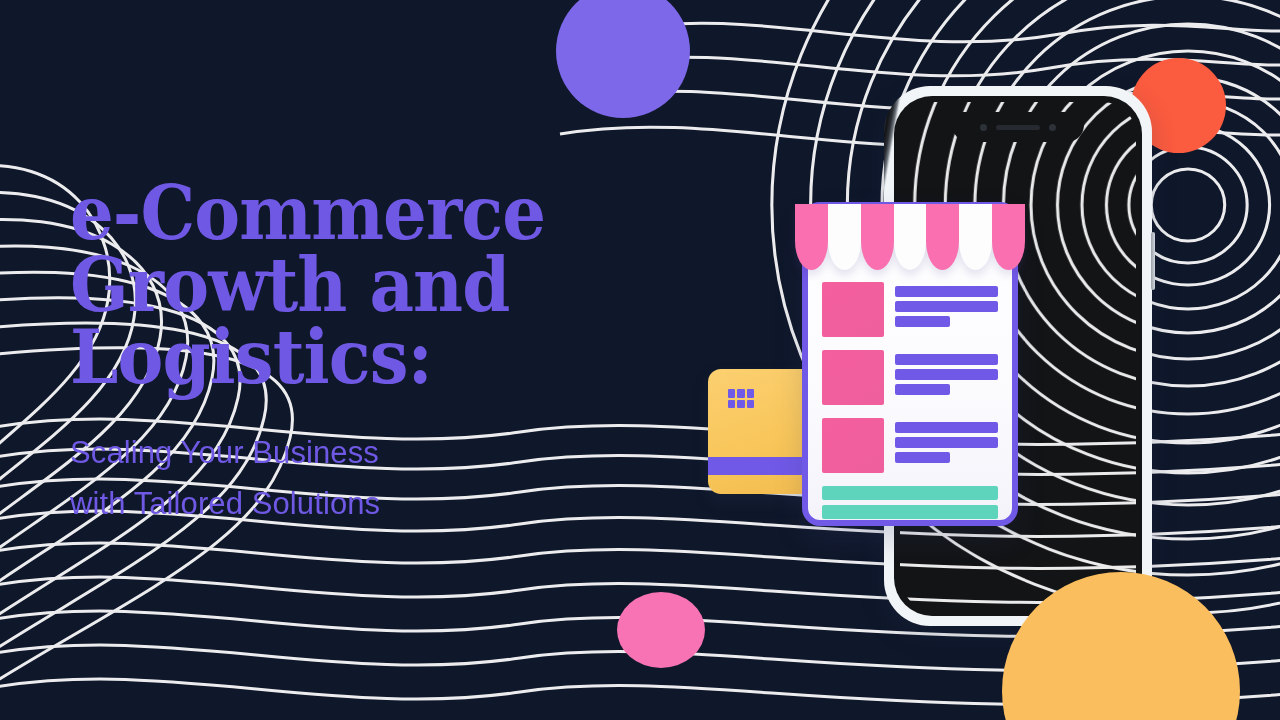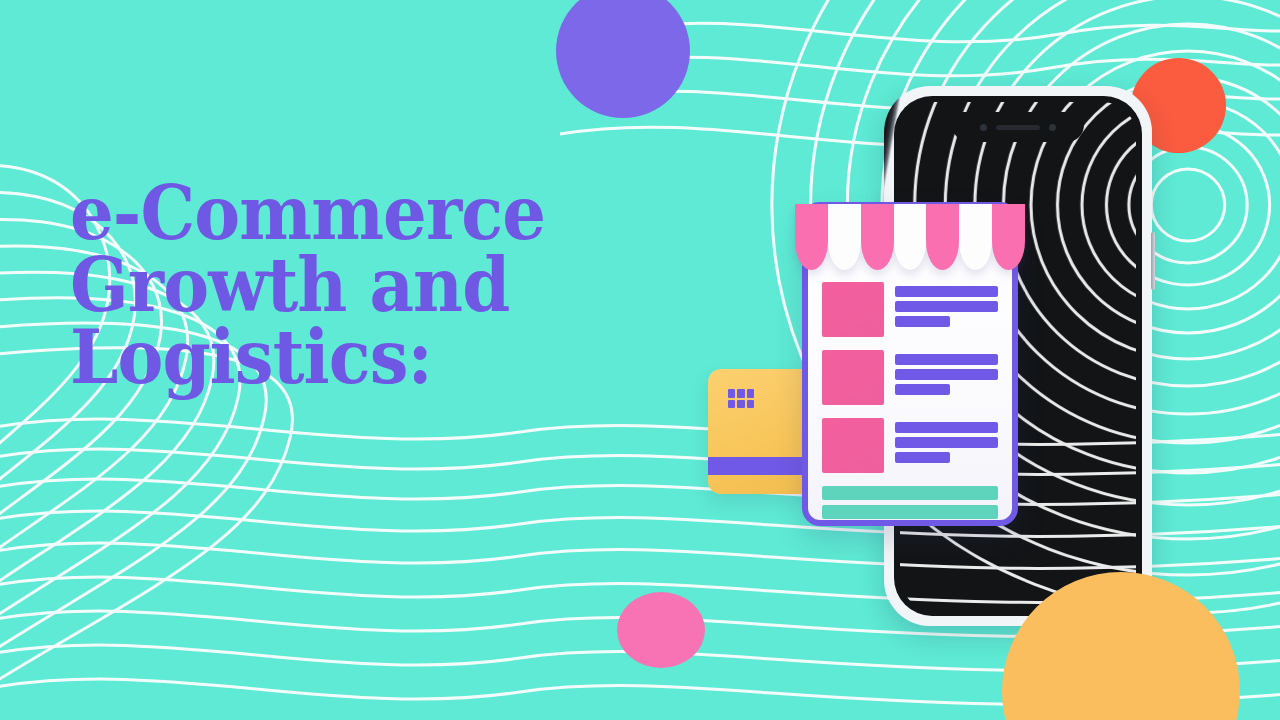--- a/index.html
+++ b/index.html
@@ -8,21 +8,21 @@
     width: 1280px;
     height: 720px;
     overflow: hidden;
     font-family: "Liberation Sans", sans-serif;
   }
 
   #stage {
     position: relative;
     width: 1280px;
     height: 720px;
-    background: #5eead4;
+    background: #0f172a;
     overflow: hidden;
   }
 
   
   #bg-pattern {
     position: absolute;
     inset: 0;
     width: 1280px;
     height: 720px;
     pointer-events: none;
@@ -353,20 +353,22 @@
 
   <div class="deco" id="deco-circle-purple"></div>
   <div class="deco" id="deco-circle-orange"></div>
   <div class="deco" id="deco-ellipse-pink"></div>
   <div class="deco" id="deco-circle-yellow"></div>
 
   <div id="headline-block">
     <h1 id="page-title">e-Commerce
 Growth and
 Logistics:</h1>
+    <p id="page-subtitle">Scaling Your Business
+with Tailored Solutions</p>
   </div>
 
   <div id="phone-device">
     <div id="phone-frame">
       <div id="phone-frame-inner"></div>
     </div>
     <div id="phone-screen">
       <svg id="phone-screen-pattern" viewBox="0 0 1280 720" preserveAspectRatio="none" aria-hidden="true">
         <g fill="none" stroke="#ffffff" stroke-width="3" opacity="0.92">
           <use href="#ringset" transform="translate(1188,205) scale(1.02,1.0)"></use>

